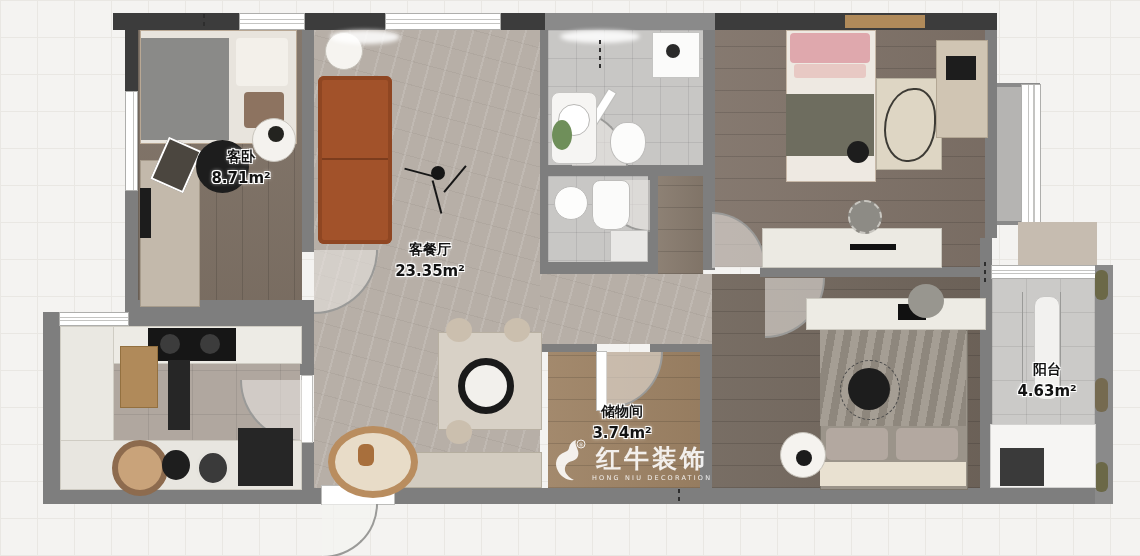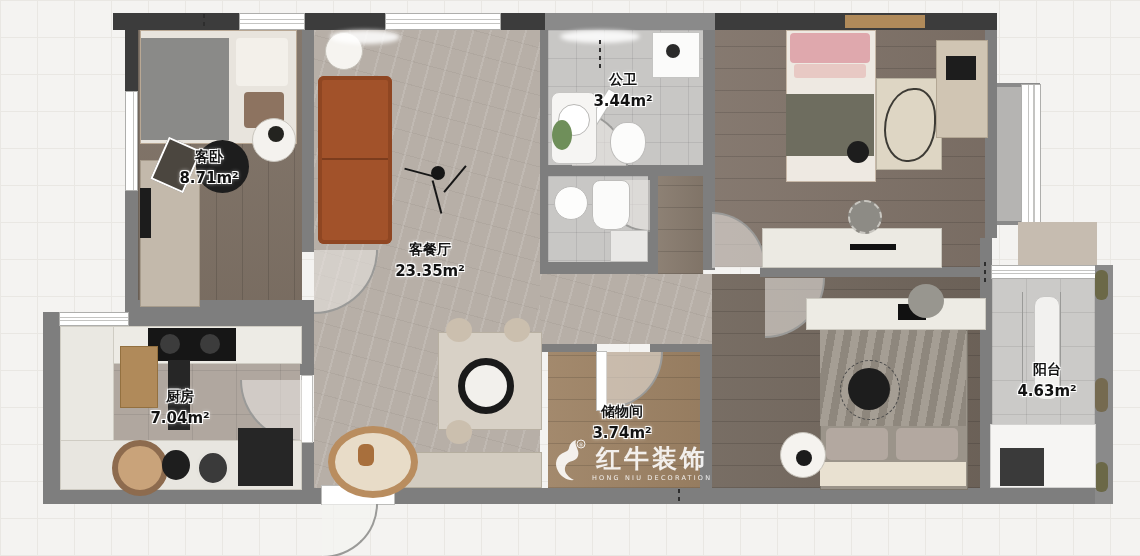--- a/index.html
+++ b/index.html
@@ -207,35 +207,27 @@
   <div class="furn" style="left:1060px;top:292px;width:1px;height:100px;background:#9a9a98;"></div>
   <div class="furn" style="left:1034px;top:296px;width:24px;height:102px;background:#f2f1ef;border:1px solid #c8c7c5;border-radius:10px;"></div>
   <div class="furn" style="left:990px;top:424px;width:104px;height:62px;background:#f6f5f3;border:1px solid #d3d2d0;"></div>
   <div class="furn" style="left:1000px;top:448px;width:44px;height:38px;background:#3a3a3a;"></div>
 
   <div class="black-dot" style="left:196px;top:140px;width:53px;height:53px;"></div>
   <div class="black-dot" style="left:847px;top:141px;width:22px;height:22px;"></div>
   <div class="black-dot" style="left:848px;top:368px;width:42px;height:42px;"></div>
   <div class="fan-ring" style="left:840px;top:360px;width:58px;height:58px;"></div>
 
-  <div class="room-label" style="left:161px;top:145px;width:96px;">
+  <div class="room-label" style="left:193px;top:145px;width:96px;">
     <div class="rname">客卧</div>
     <div class="rarea">8.71m²</div>
   </div>
   <div class="room-label" style="left:380px;top:238px;width:100px;">
     <div class="rname">客餐厅</div>
     <div class="rarea">23.35m²</div>
-  </div>
-  <div class="room-label" style="left:575px;top:68px;width:96px;">
-    <div class="rname">公卫</div>
-    <div class="rarea">3.44m²</div>
-  </div>
-  <div class="room-label" style="left:132px;top:385px;width:96px;">
-    <div class="rname">厨房</div>
-    <div class="rarea">7.04m²</div>
   </div>
   <div class="room-label" style="left:574px;top:400px;width:96px;">
     <div class="rname">储物间</div>
     <div class="rarea">3.74m²</div>
   </div>
   <div class="room-label" style="left:999px;top:358px;width:96px;">
     <div class="rname">阳台</div>
     <div class="rarea">4.63m²</div>
   </div>
 

